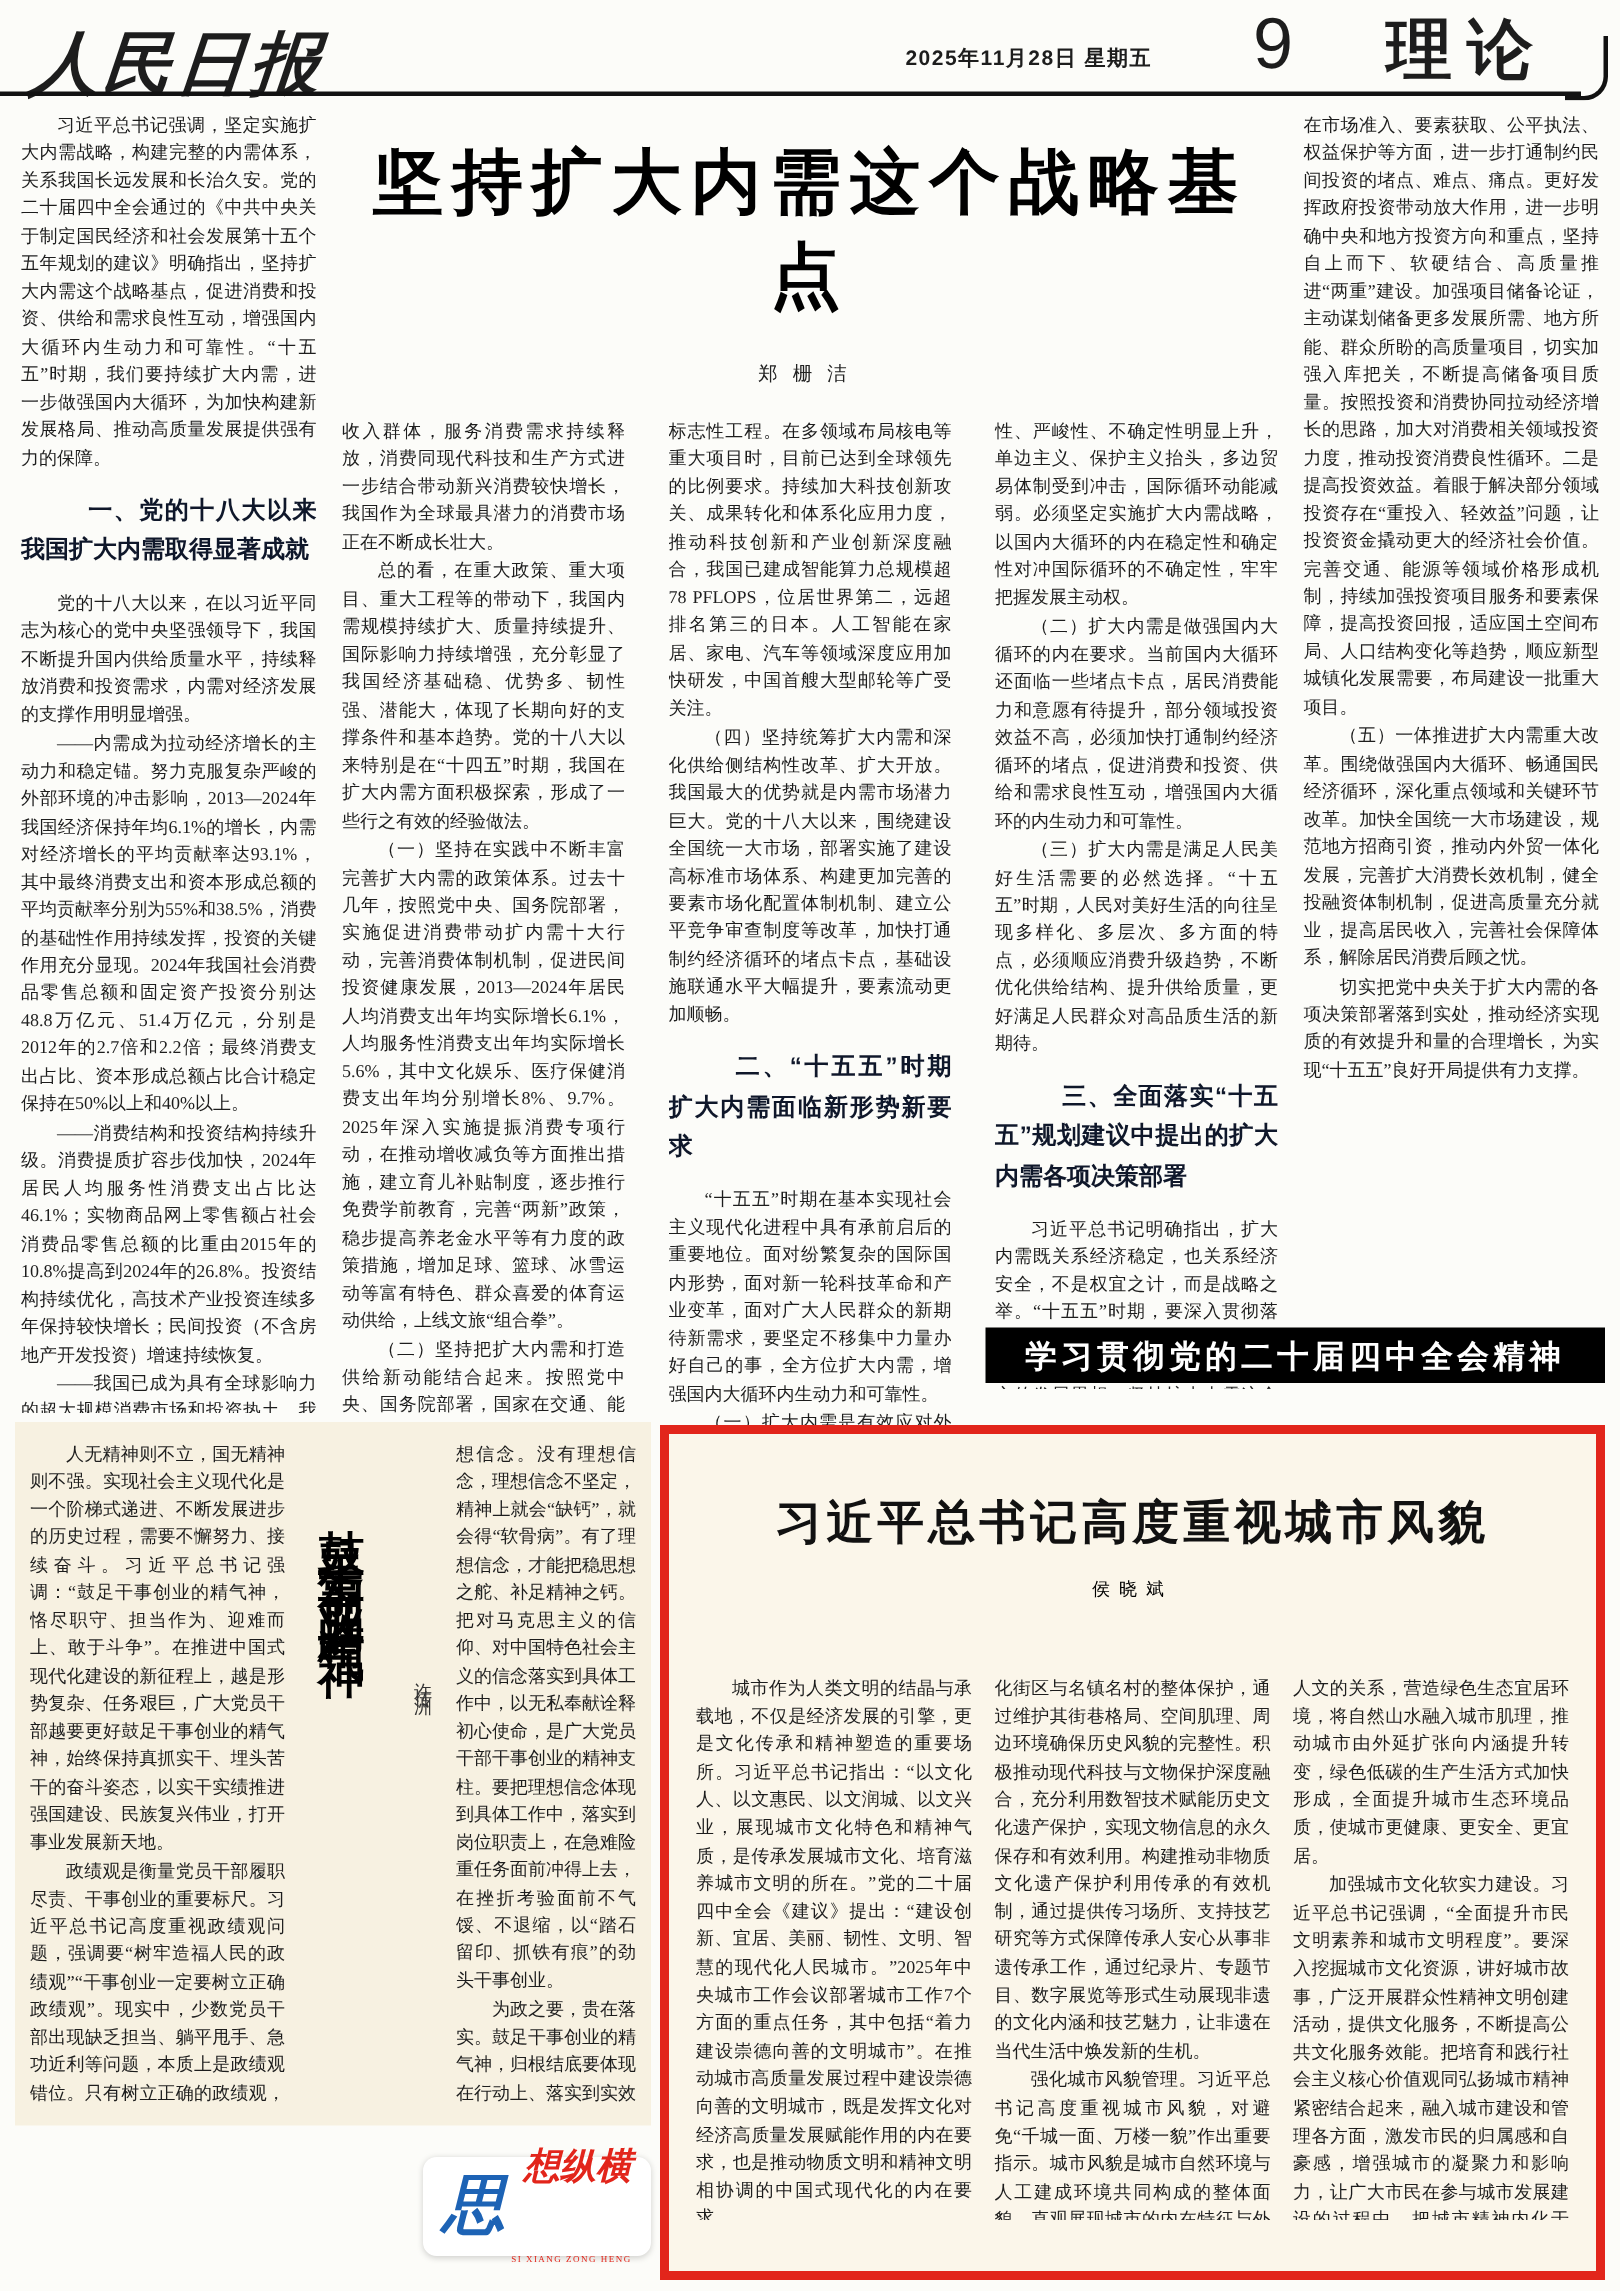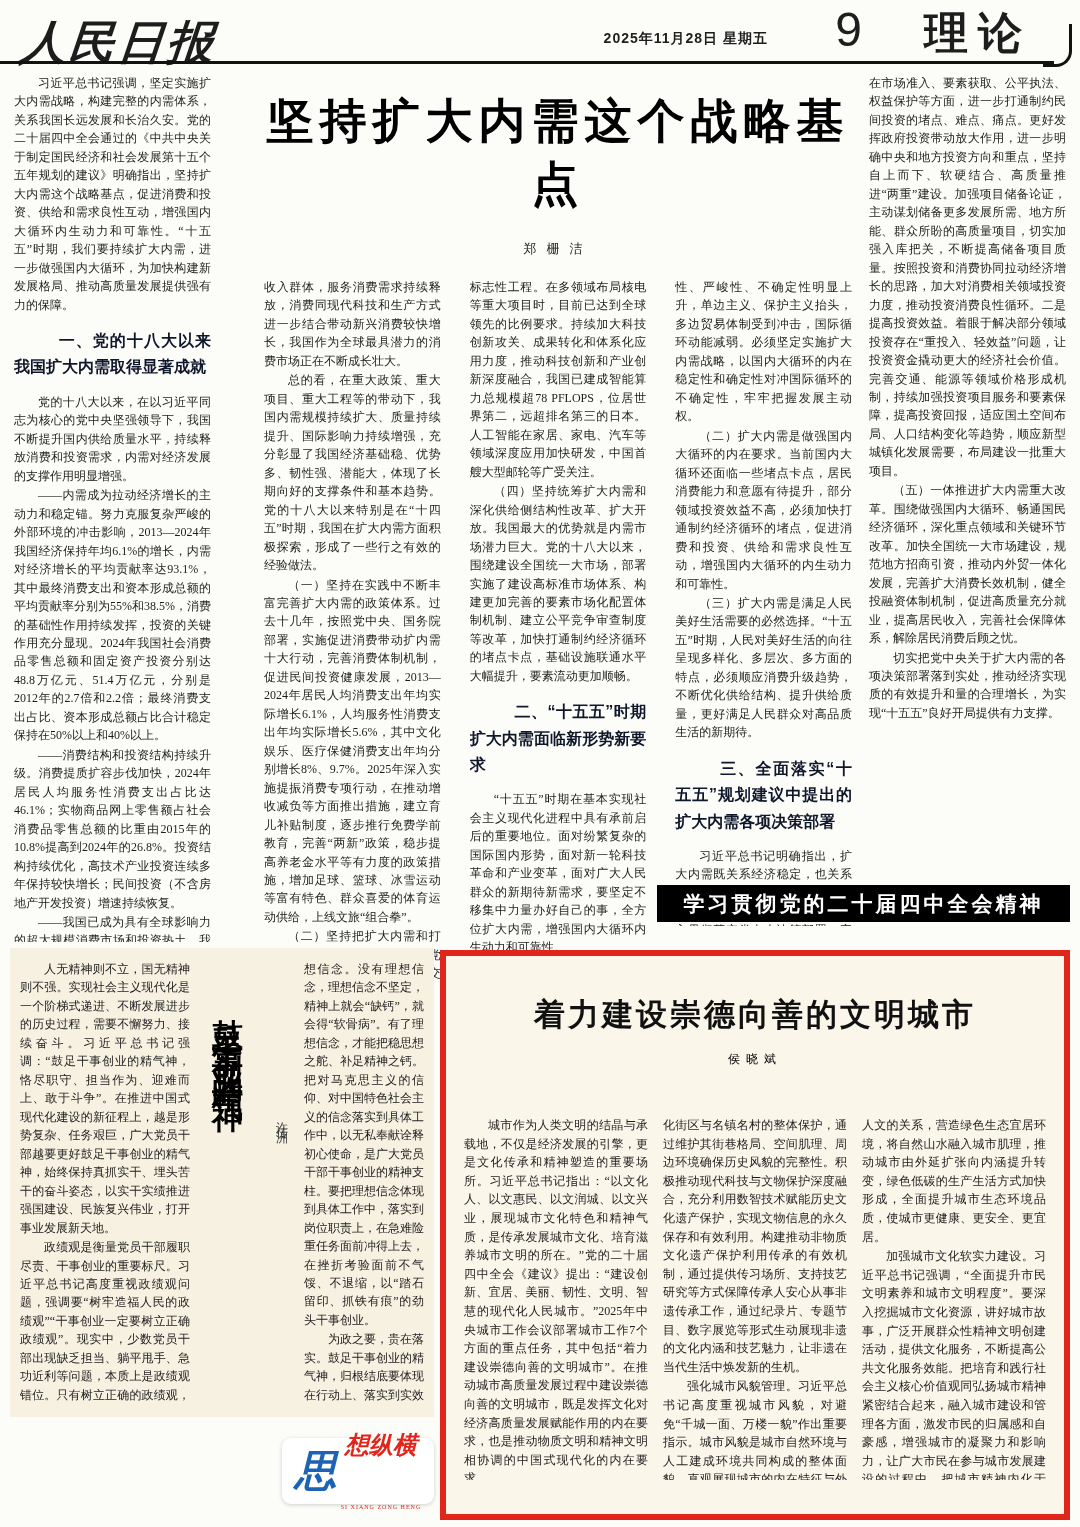--- a/index.html
+++ b/index.html
@@ -13,21 +13,21 @@
             font-family:"Liberation Sans","DejaVu Sans",sans-serif;letter-spacing:1px;}
   .hdr-page-num{position:absolute;right:218px;top:2px;font-size:48px;font-family:"Liberation Sans","DejaVu Sans",sans-serif;}
   .hdr-section{position:absolute;right:48px;top:4px;font-size:44px;font-weight:bold;letter-spacing:10px;}
   .hdr-rule{position:absolute;left:0;top:61px;width:1054px;height:3px;background:#121212;}
   .hdr-hook{position:absolute;right:8px;top:24px;width:26px;height:40px;
             border-right:3px solid #121212;border-bottom:3px solid #121212;border-bottom-right-radius:16px;}
 
   
   .main{position:absolute;left:14px;top:74px;width:1052px;display:grid;
         grid-template-columns:197px auto 197px;column-gap:17px;}
-  .center-wrap{min-width:0;margin-left:36px;}
+  .center-wrap{min-width:0;}
   .center-cols{display:grid;grid-template-columns:1fr 1fr 1fr;column-gap:29px;}
   .col{font-size:12px;line-height:1.54;text-align:justify;overflow:hidden;}
   .para{margin:0 0 1px 0;text-indent:2em;}
   .para.cont{text-indent:0;}
   .sec-heading{font-family:"Liberation Sans","DejaVu Sans",sans-serif;font-weight:bold;
                font-size:16px;line-height:1.65;margin:14px 0 12px;text-indent:2.8em;color:#0f172a;}
   .headline{font-family:"Liberation Sans","DejaVu Sans",sans-serif;font-weight:900;
             font-size:47px;letter-spacing:6px;text-align:center;margin:16px 0 0;color:#000;}
   .byline{text-align:center;font-size:13px;letter-spacing:10px;margin:24px 0 20px;color:#222;}
 
@@ -45,21 +45,21 @@
   .sx-col2{flex:1;min-width:0;}
   .sx-title{position:absolute;left:4px;top:34px;writing-mode:vertical-rl;text-orientation:upright;
             font-family:"Liberation Sans","DejaVu Sans",sans-serif;font-weight:900;font-size:31px;
             letter-spacing:9px;color:#000;}
   .sx-author{position:absolute;right:2px;top:152px;writing-mode:vertical-rl;text-orientation:upright;
              font-size:12px;letter-spacing:5px;color:#333;}
   .sx-logo{position:absolute;left:272px;top:490px;width:152px;height:66px;background:#fff;
            border-radius:9px;box-shadow:0 1px 4px rgba(0,0,0,.18);display:flex;
            align-items:center;justify-content:center;gap:4px;z-index:3;}
   .sx-logo .si{font-size:42px;font-weight:900;font-style:italic;line-height:1;}
-  .sx-logo .restwrap{display:flex;flex-direction:column;align-items:center;gap:44px;}
+  .sx-logo .restwrap{display:flex;flex-direction:column;align-items:flex-end;gap:44px;}
   .sx-logo .rest{font-family:"Liberation Sans","DejaVu Sans",sans-serif;font-size:24px;
                  font-weight:900;font-style:italic;line-height:1.05;}
   .sx-logo .pinyin{font-size:6px;letter-spacing:1px;margin-top:2px;}
 
   
   .civ{position:absolute;left:440px;top:950px;width:630px;height:570px;box-sizing:border-box;
        padding:38px 18px 0;}
   .civ-title{text-align:center;font-size:31px;font-weight:bold;letter-spacing:3px;color:#111;margin:0;}
   .civ-author{text-align:center;font-size:12px;letter-spacing:6px;margin:15px 0 16px;color:#000000;}
   .civ-cols{display:flex;gap:15px;height:396px;overflow:hidden;}
@@ -160,21 +160,21 @@
     <div class="sx-logo">
       <span class="si" style="color: rgb(29, 99, 181);">思</span>
       <span class="restwrap">
         <span class="rest" style="color: rgb(226, 37, 27);">想纵横</span>
         <span class="pinyin" style="color: rgb(226, 37, 27);">SI XIANG ZONG HENG</span>
       </span>
     </div>
   </div>
 
   <div class="civ" style="background: rgb(251, 246, 234); border: 6px solid rgb(226, 37, 27);">
-    <h2 class="civ-title">着力建设崇德向善的文明城市</h2>
+    <h2 class="civ-title">习近平总书记高度重视城市风貌</h2>
     <div class="civ-author">侯晓斌</div>
     <div class="civ-cols">
       <div class="civ-col">
         <div>
             <p class="para">城市作为人类文明的结晶与承载地，不仅是经济发展的引擎，更是文化传承和精神塑造的重要场所。习近平总书记指出：“以文化人、以文惠民、以文润城、以文兴业，展现城市文化特色和精神气质，是传承发展城市文化、培育滋养城市文明的所在。”党的二十届四中全会《建议》提出：“建设创新、宜居、美丽、韧性、文明、智慧的现代化人民城市。”2025年中央城市工作会议部署城市工作7个方面的重点任务，其中包括“着力建设崇德向善的文明城市”。在推动城市高质量发展过程中建设崇德向善的文明城市，既是发挥文化对经济高质量发展赋能作用的内在要求，也是推动物质文明和精神文明相协调的中国式现代化的内在要求。</p>
             <p class="para">扎实推进历史文化遗产保护传承和活化利用。习近平总书记指出：“要处理好传统与现代、继承与发展的关系，在保护中发展、在发展中保护。”城市历史文化遗产是城市内涵、品质、特色的重要标志，承载着中华民族的基因和血脉。要坚持保护第一、合理利用，加强城市历史文…</p>
           </div>
       </div>
       <div class="civ-col">
         <p class="para cont">化街区与名镇名村的整体保护，通过维护其街巷格局、空间肌理、周边环境确保历史风貌的完整性。积极推动现代科技与文物保护深度融合，充分利用数智技术赋能历史文化遗产保护，实现文物信息的永久保存和有效利用。构建推动非物质文化遗产保护利用传承的有效机制，通过提供传习场所、支持技艺研究等方式保障传承人安心从事非遗传承工作，通过纪录片、专题节目、数字展览等形式生动展现非遗的文化内涵和技艺魅力，让非遗在当代生活中焕发新的生机。</p>

